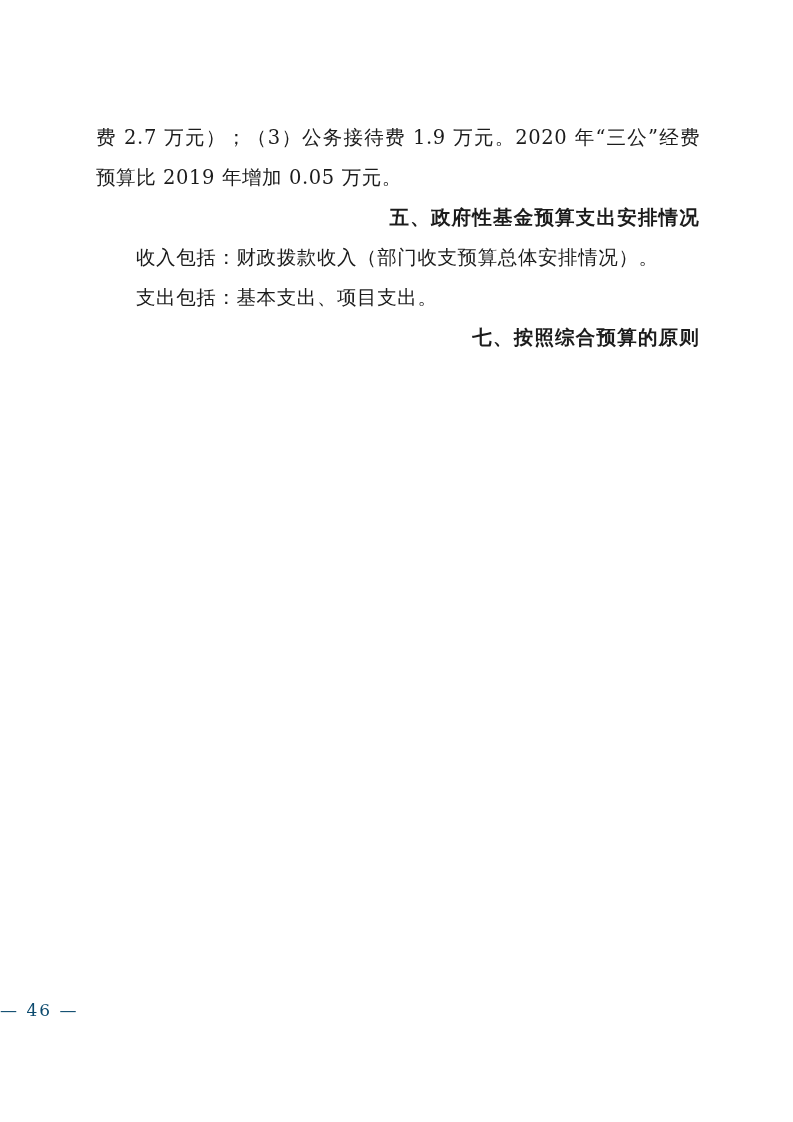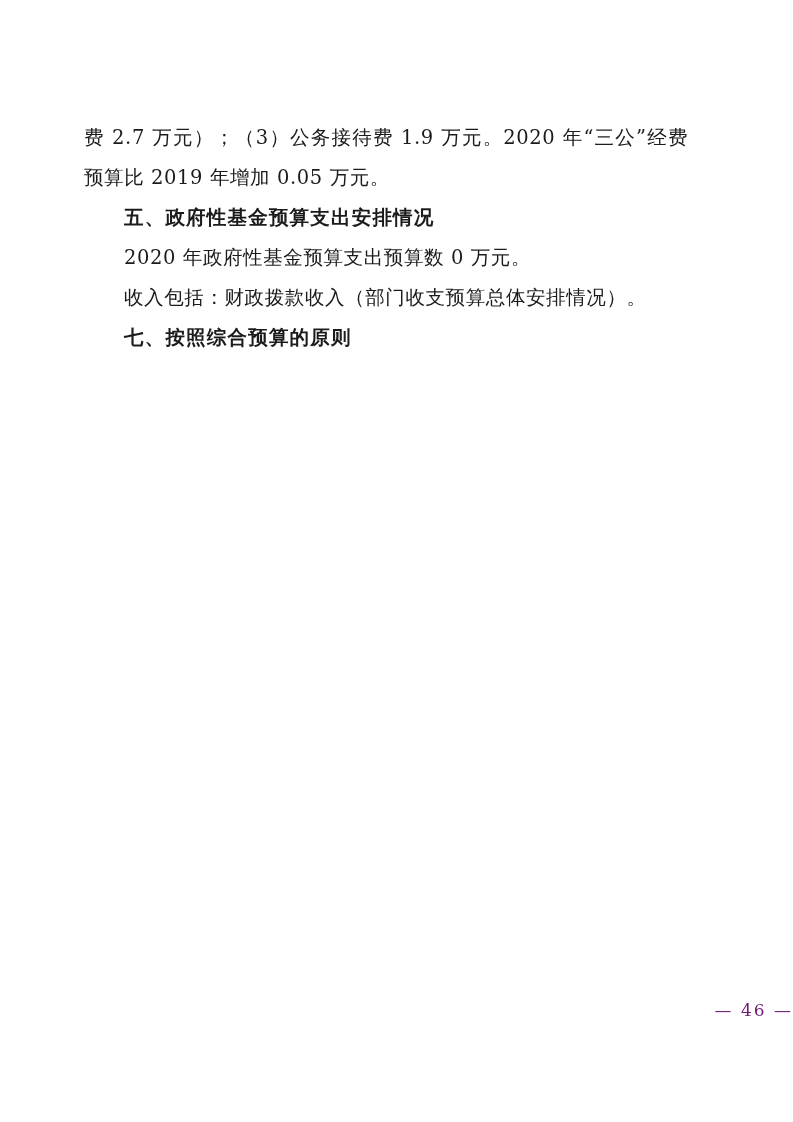--- a/index.html
+++ b/index.html
@@ -12,21 +12,21 @@
     width: 793px;
     height: 1122px;
     background: #ffffff;
     margin: 0 auto;
     overflow: hidden;
     font-family: "DejaVu Serif", "Liberation Serif", serif;
     color: #1b1b1b;
   }
   .content {
     position: absolute;
-    left: 84px;
+    left: 96px;
     top: 118px;
     width: 604px;
   }
   .para {
     font-size: 19.5px;
     line-height: 40px;
     letter-spacing: 0.6px;
     text-align: justify;
     text-justify: inter-ideograph;
     margin: 0;
@@ -36,51 +36,52 @@
     text-indent: 40px;
   }
   .heading {
     font-size: 19.5px;
     line-height: 40px;
     font-weight: bold;
     letter-spacing: 1.2px;
     margin: 0;
     text-indent: 40px;
     font-family: "DejaVu Sans", "Liberation Sans", sans-serif;
+    text-align: right;
   }
   .footer {
     position: absolute;
     left: 0;
     right: 0;
     top: 1000px;
-    text-align: right;
+    text-align: left;
     font-size: 17px;
     letter-spacing: 2px;
-    color: #701a75;
+    color: #0c4a6e;
     font-family: "DejaVu Serif", "Liberation Serif", serif;
   }
 </style>
 </head>
 <body>
 
 <div class="page">
 
   <div class="content">
 
     <p class="para">费 2.7 万元）；（3）公务接待费 1.9 万元。2020 年“三公”经费预算比 2019 年增加 0.05 万元。</p>
 
     <h2 class="heading">五、政府性基金预算支出安排情况</h2>
 
-    <p class="para indent">2020 年政府性基金预算支出预算数 0 万元。</p>
 
 
 
 
     <p class="para indent">收入包括：财政拨款收入（部门收支预算总体安排情况）。</p>
 
+    <p class="para indent">支出包括：基本支出、项目支出。</p>
 
 
     <h2 class="heading">七、按照综合预算的原则</h2>
 
 
   </div>
 
   <div class="footer">— 46 —</div>
 
 </div>

